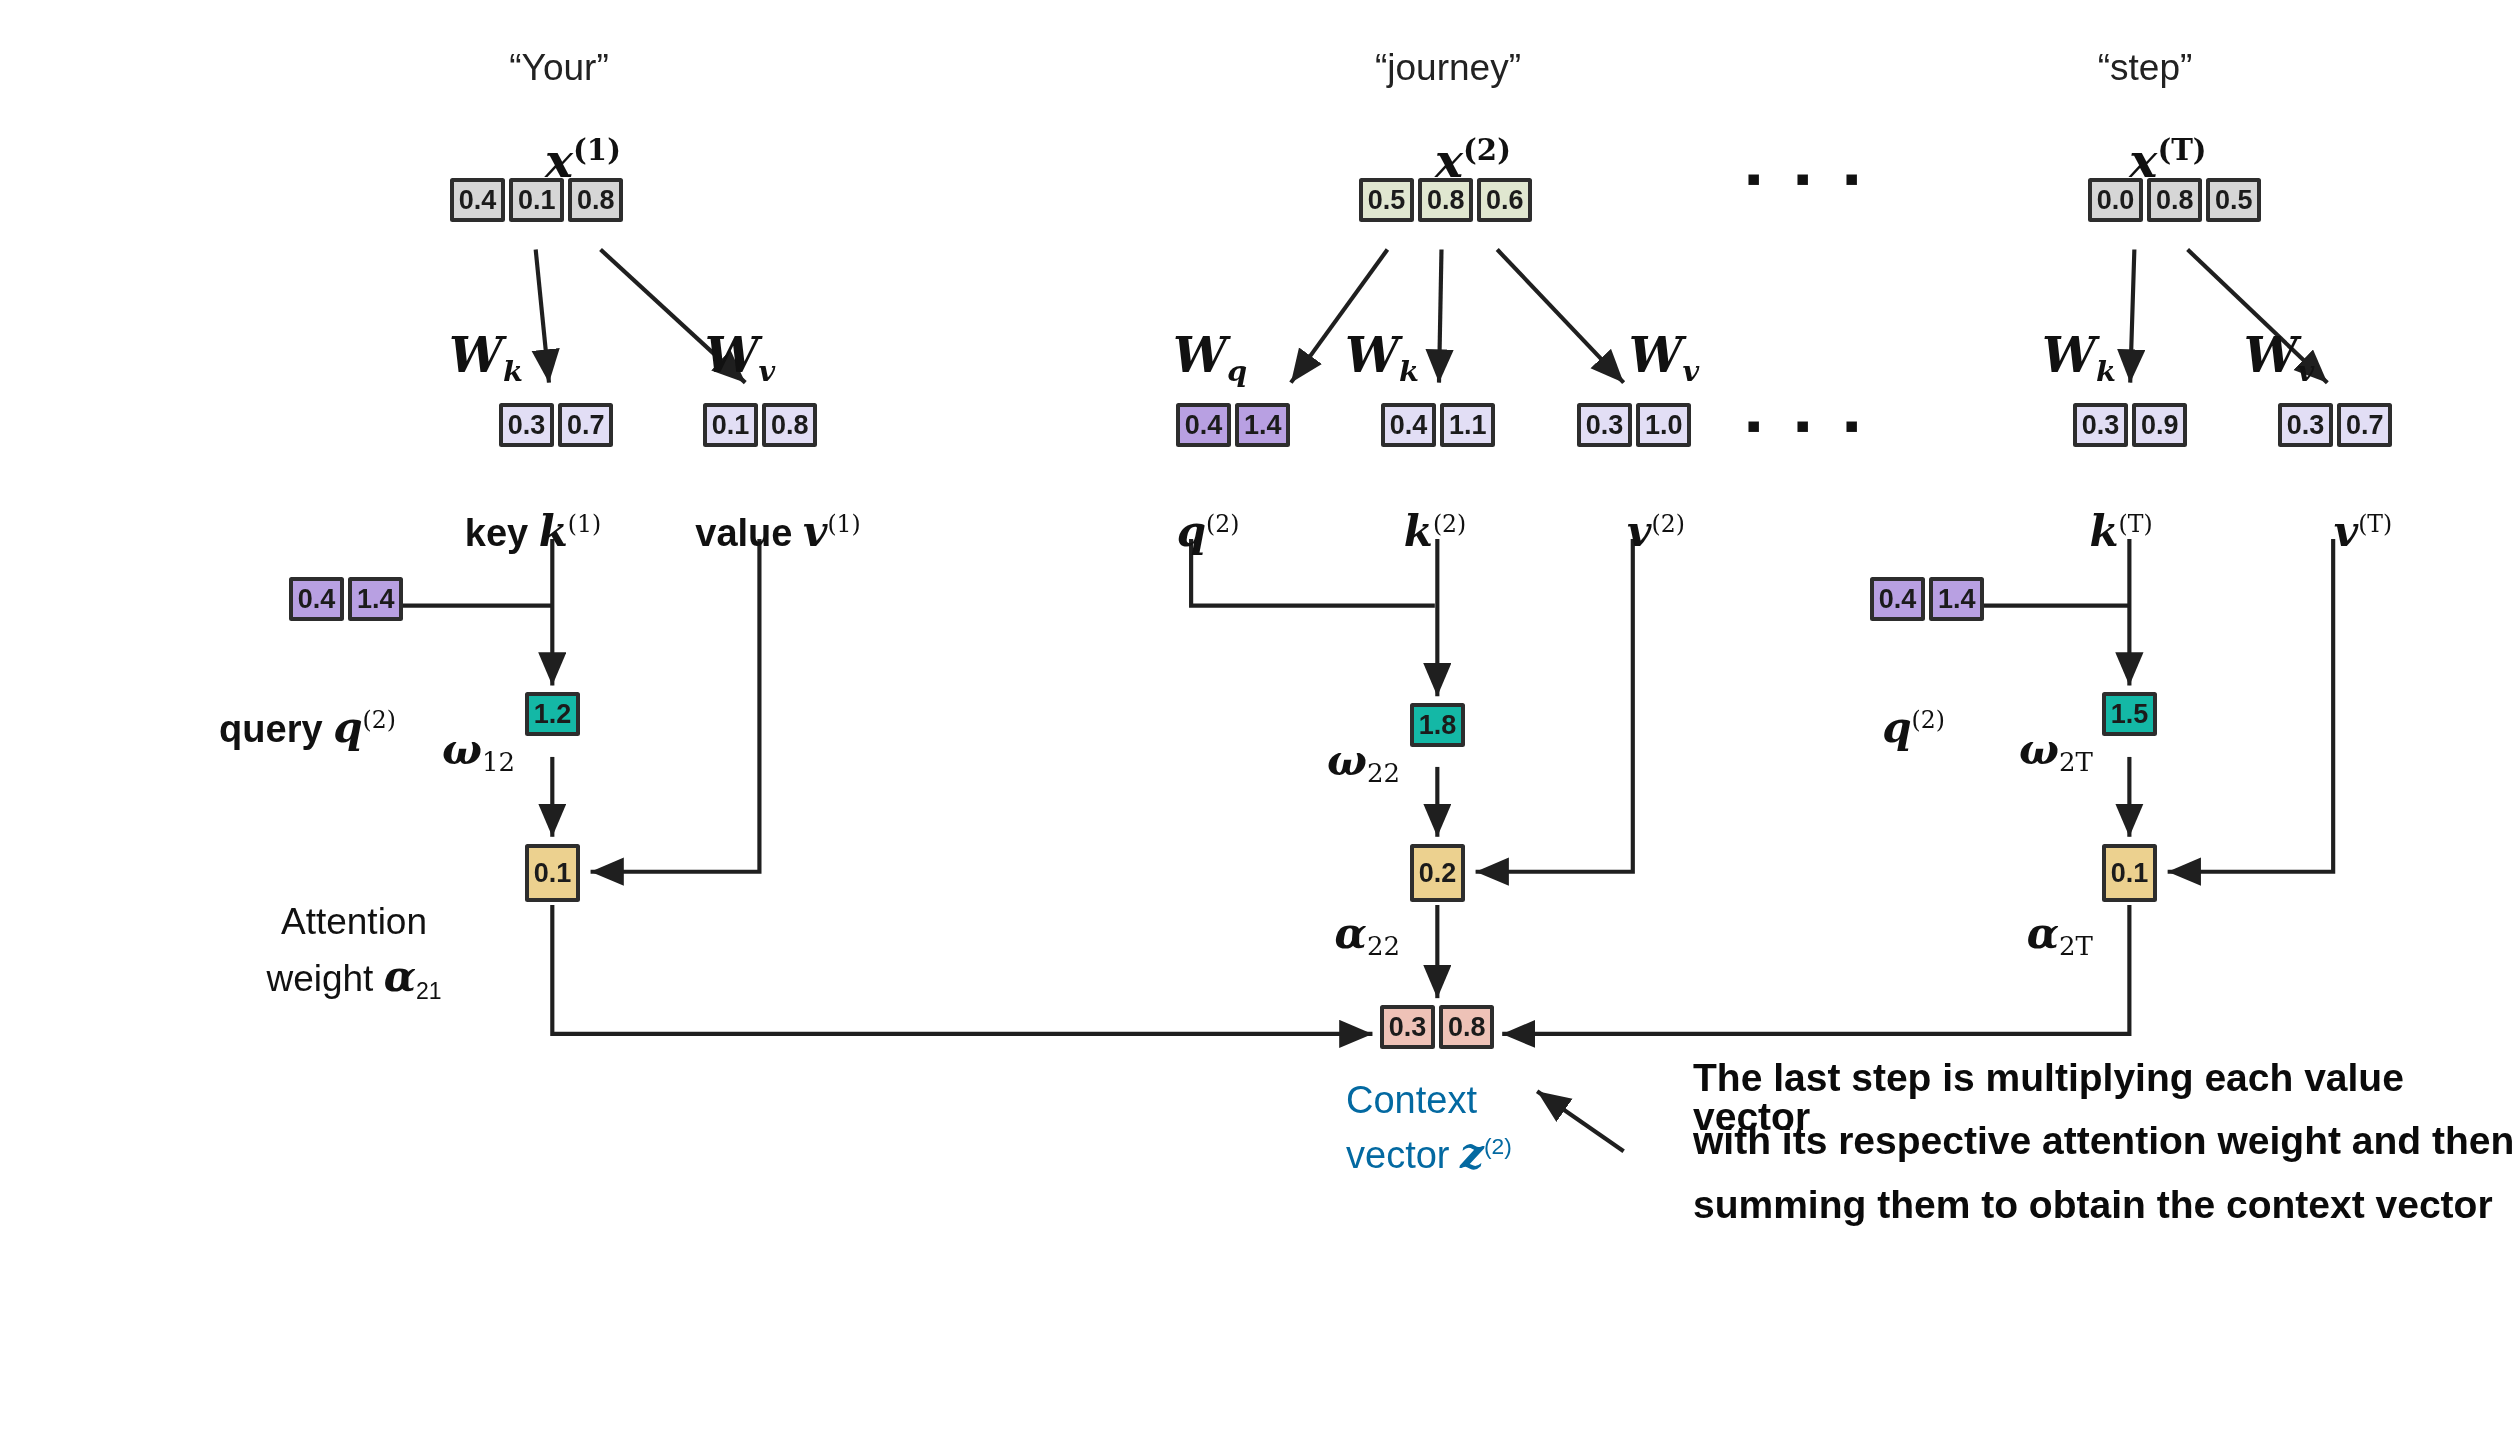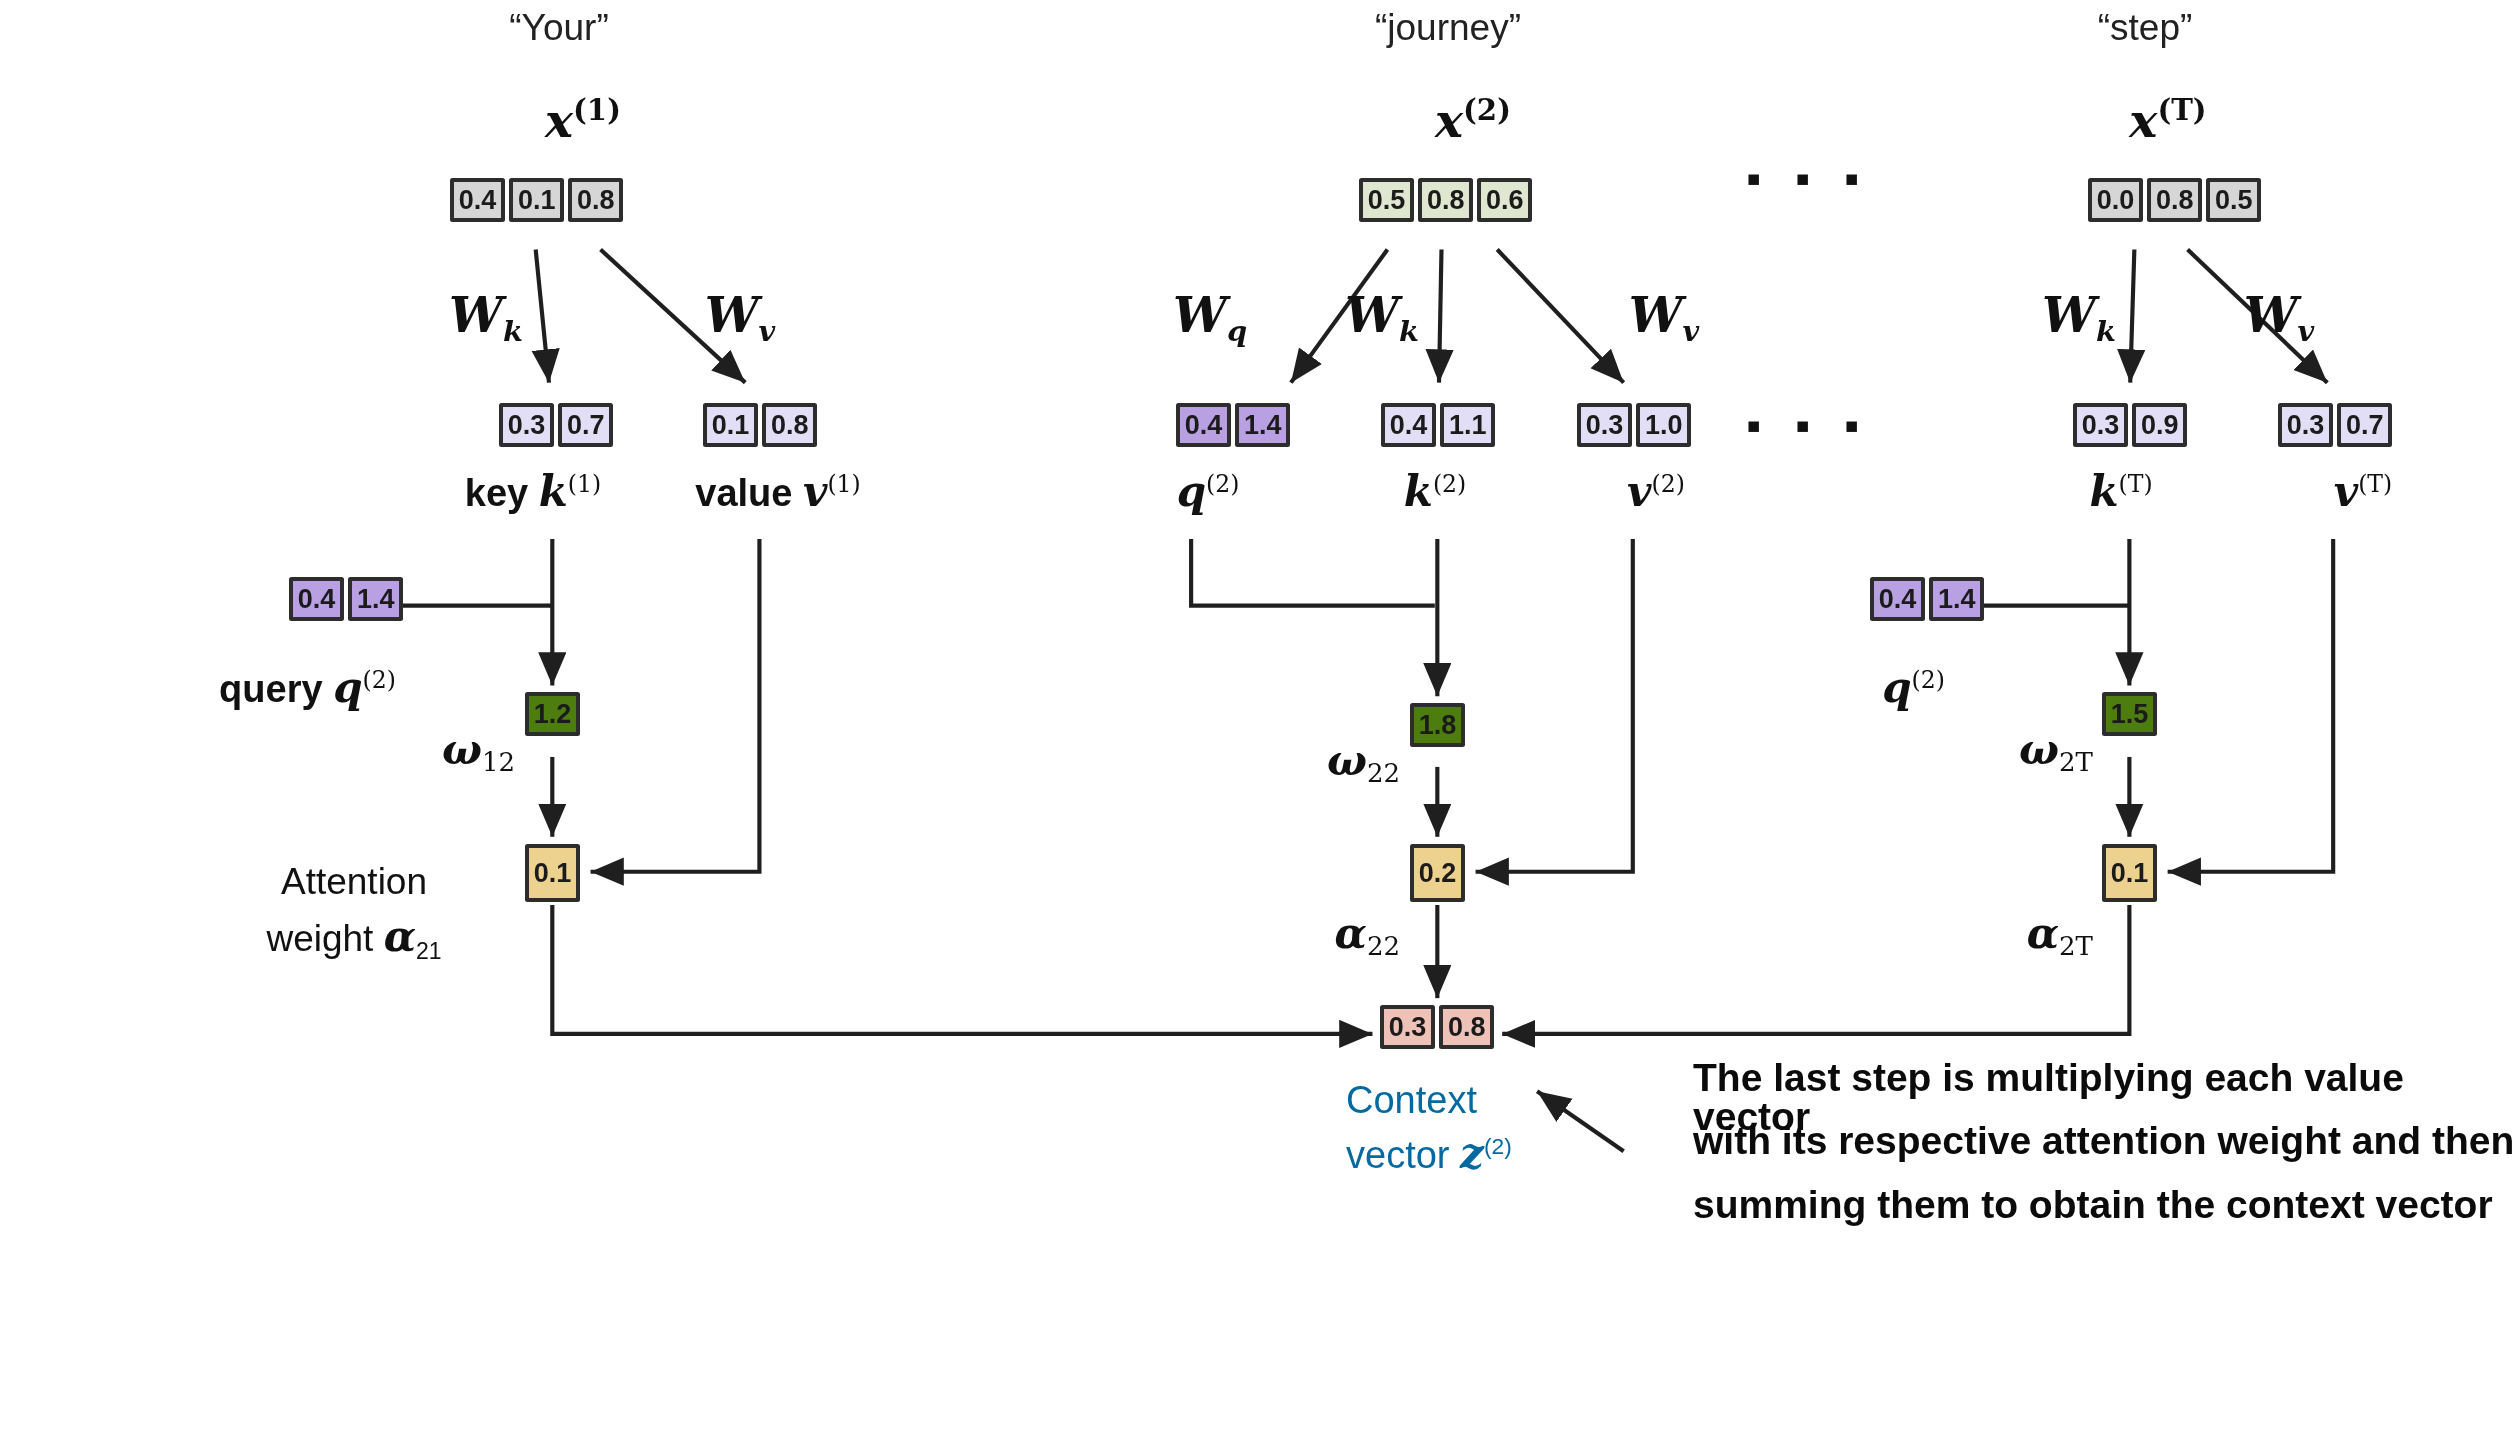--- a/index.html
+++ b/index.html
@@ -3,21 +3,21 @@
 <meta charset="utf-8">
 <style>
   html,body{margin:0;padding:0;}
   body{width:2512px;height:1449px;background:#ffffff;position:relative;overflow:hidden;
        font-family:"Liberation Sans", sans-serif;color:#1c1c1c;}
   .stage{position:absolute;inset:0;}
   svg.wires{position:absolute;left:0;top:0;width:2512px;height:1449px;}
   svg.wires path{stroke:#1f1f1f;stroke-width:5;fill:none;}
 
   .abs{position:absolute;}
-  .ctr{text-align:center;}
+  .ctr{text-align:center;margin-top:40px;}
   .rgt{text-align:right;}
 
   .token{font-size:37px;color:#222;}
   .mathlab{font-family:"DejaVu Serif","Liberation Serif",serif;font-style:italic;font-weight:600;
            font-size:47px;line-height:1;color:#111;}
   .mathlab sup, .kvlab sup{font-size:62%;vertical-align:super;font-style:normal;font-family:"DejaVu Serif",serif;}
   .mathlab sub, .omlab sub{font-size:62%;vertical-align:-0.25em;font-family:"DejaVu Serif",serif;}
   .wlab{font-family:"DejaVu Serif","Liberation Serif",serif;font-style:italic;font-weight:600;
         font-size:48px;line-height:1;color:#111;}
   .wlab sub{font-size:60%;vertical-align:-0.3em;}
@@ -31,21 +31,21 @@
   .ctxlab sup{font-size:60%;vertical-align:super;}
 
   .vrow{display:flex;gap:4.2px;}
   .vbox{box-sizing:border-box;width:55px;height:44px;border:4.2px solid #2d2d2d;border-radius:2.5px;
         display:flex;align-items:center;justify-content:center;
         font-size:27px;font-weight:700;color:#1b1b1b;}
   .gray  .vbox,.vbox.gray  {background:#d6d6d6;}
   .green .vbox,.vbox.green {background:#e0e7d0;}
   .purple .vbox,.vbox.purple{background:#b8a0e2;}
   .lav   .vbox,.vbox.lav   {background:#e2def5;}
-  .vbox.blue {background:#4d7c0f;}
+  .vbox.blue {background:#14b8a6;}
   .vbox.tan  {background:#ecd18f;}
   .pink .vbox{background:#eec2b7;}
 
   .dots{font-size:21.6px;letter-spacing:15px;color:#111;}
   .ann{font-size:39px;font-weight:700;line-height:1;color:#0b0b0b;}
   .caption{font-size:52px;color:#1c1c64;white-space:nowrap;}
 </style>
 </head>
 <body>
 

